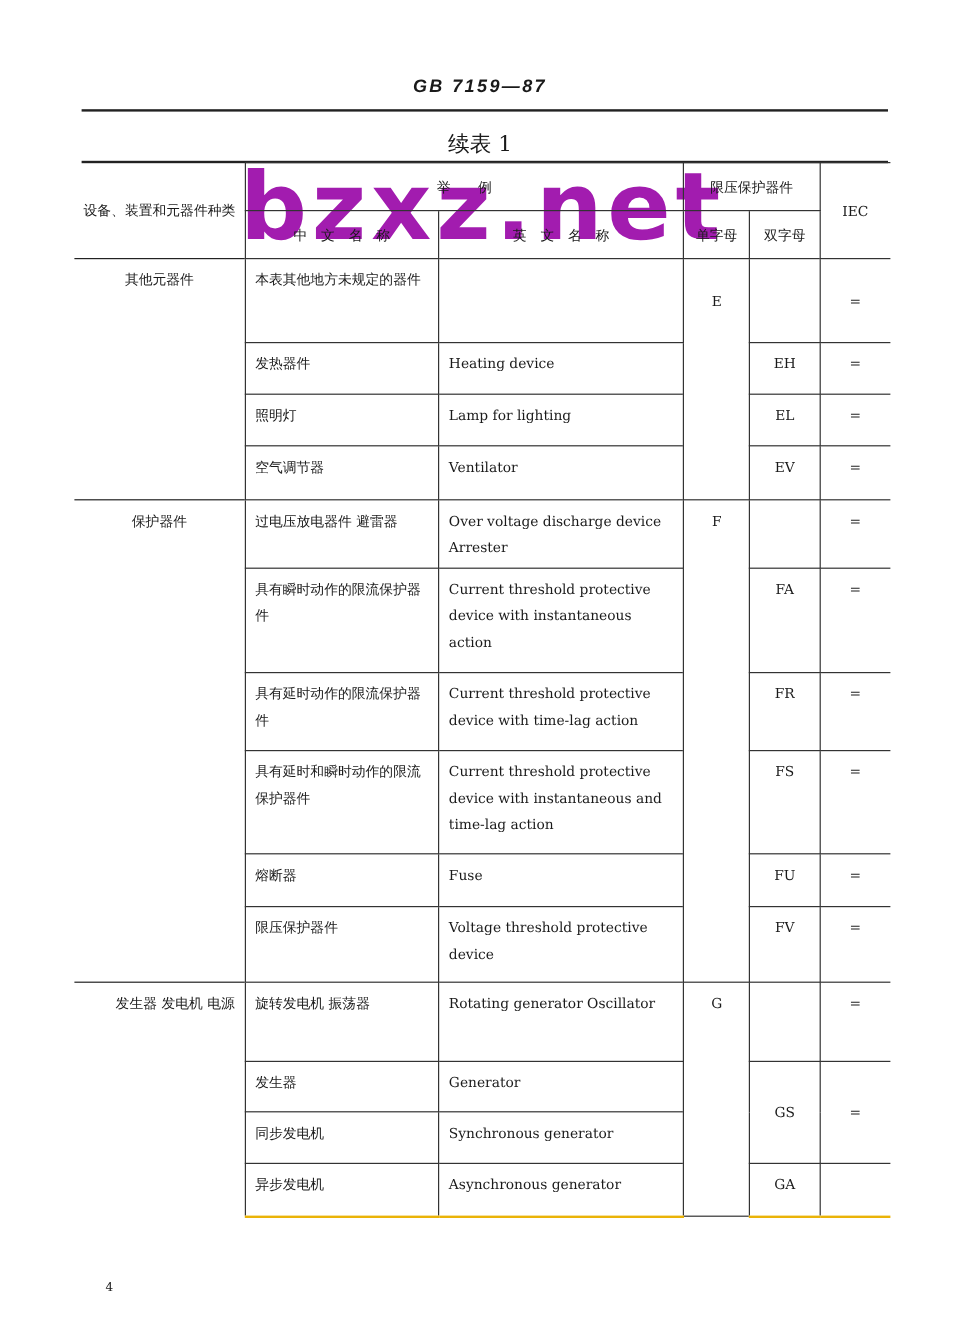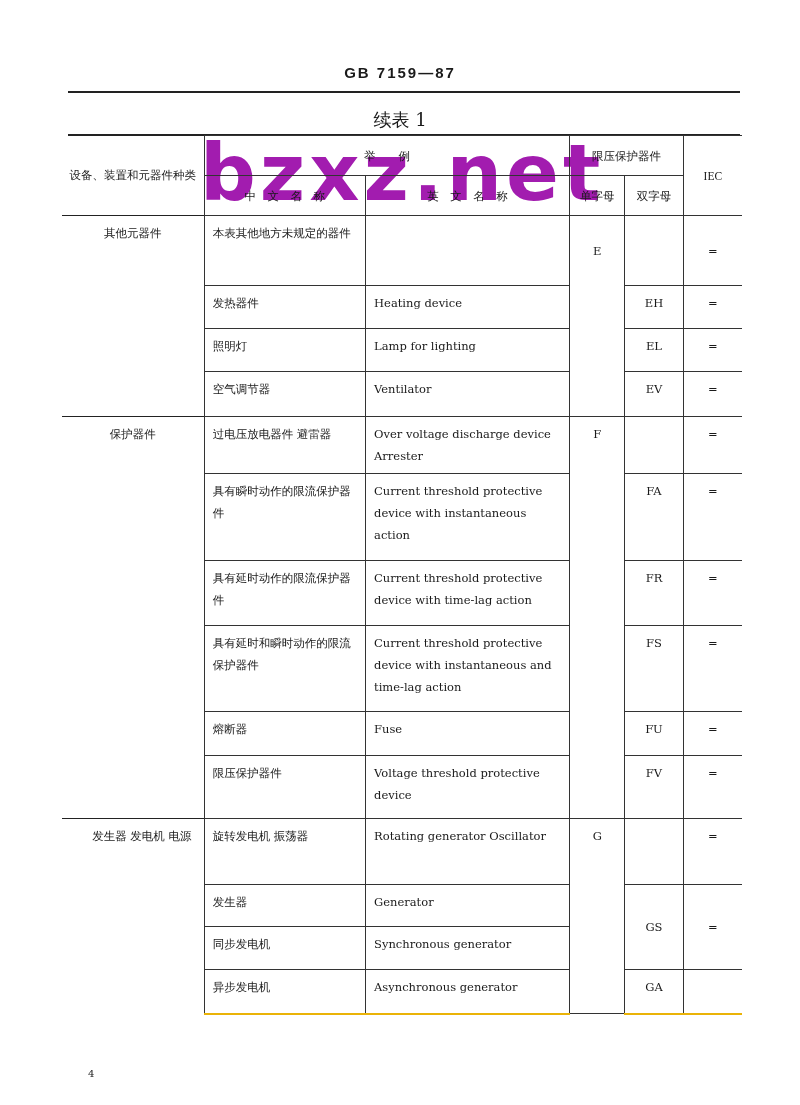--- a/index.html
+++ b/index.html
@@ -1,33 +1,33 @@
 <!DOCTYPE html>
 <html><head>
 <meta charset="utf-8">
 <style>
   html, body { margin:0; padding:0; background:#ffffff; }
   body { width:800px; height:1105px; position:relative; overflow:hidden;
          font-family:"DejaVu Serif", serif; color:#1a1a1a; }
   .page-header { position:absolute; left:0; width:800px; top:64px; text-align:center;
-         font-family:"Liberation Sans", sans-serif; font-weight:bold; font-size:15px; letter-spacing:2px; }
+         font-family:"Liberation Sans", sans-serif; font-weight:bold; font-size:15px; letter-spacing:2px;font-style:italic; }
   .rule { position:absolute; left:68px; width:672px; background:#222; }
   .caption { position:absolute; top:108px; left:0; width:800px; text-align:center; font-size:18px; }
   .watermark { position:absolute; left:200px; top:128px; font-family:"DejaVu Sans", sans-serif;
          font-weight:bold; font-size:78px; color:#a21caf; letter-spacing:4px; z-index:0; }
   table.t { position:absolute; left:62px; top:135px; width:680px; border-collapse:collapse;
          z-index:1; font-size:11.5px; }
   table.t td { border:1px solid #333; vertical-align:top; padding:6px 8px; line-height:22px; }
   table.t tr.head td { vertical-align:middle; text-align:center; padding:4px 4px; }
   table.t td.cat { border-left:none; border-top:none; border-bottom:none; text-align:center; }
   table.t td.iec { border-right:none; text-align:center; }
   table.t tr.grp td { border-top:1.5px solid #222; }
   table.t tr.bottom td { border-bottom:2px solid #eab308; }
   .c1 { width:128px; } .c2 { width:146px; } .c3 { width:187px; }
-  .c4 { width:44px; } .c5 { width:47px; } .c6 { width:48px;font-family:Liberation Serif, serif; }
+  .c4 { width:44px; } .c5 { width:47px; } .c6 { width:48px; }
   .ctr { text-align:center; }
   .page-num { position:absolute; left:88px; top:1068px; font-size:10px; }
 </style>
 </head>
 <body>
 
 <div class="page-header">GB 7159—87</div>
 <div class="rule" style="top:91px;height:2px;"></div>
 <div class="caption">续表 1</div>
 <div class="rule" style="top:134px;height:2px;"></div>
@@ -108,21 +108,21 @@
     <td class="iec">=</td>
   </tr>
   <tr style="height:63px;">
     <td>限压保护器件</td>
     <td>Voltage threshold protective device</td>
     <td class="ctr">FV</td>
     <td class="iec">=</td>
   </tr>
 
   <tr class="grp" style="height:66px;">
-    <td class="cat" rowspan="4" style="text-align:center;padding-left:26px;">发生器 发电机 电源</td>
+    <td class="cat" rowspan="4" style="text-align:right;padding-left:26px;">发生器 发电机 电源</td>
     <td>旋转发电机 振荡器</td>
     <td>Rotating generator Oscillator</td>
     <td class="ctr" rowspan="4">G</td>
     <td class="ctr"></td>
     <td class="iec">=</td>
   </tr>
   <tr style="height:42px;">
     <td>发生器</td>
     <td>Generator</td>
     <td class="ctr" rowspan="2" style="vertical-align:middle;margin-top:24px;">GS</td>

